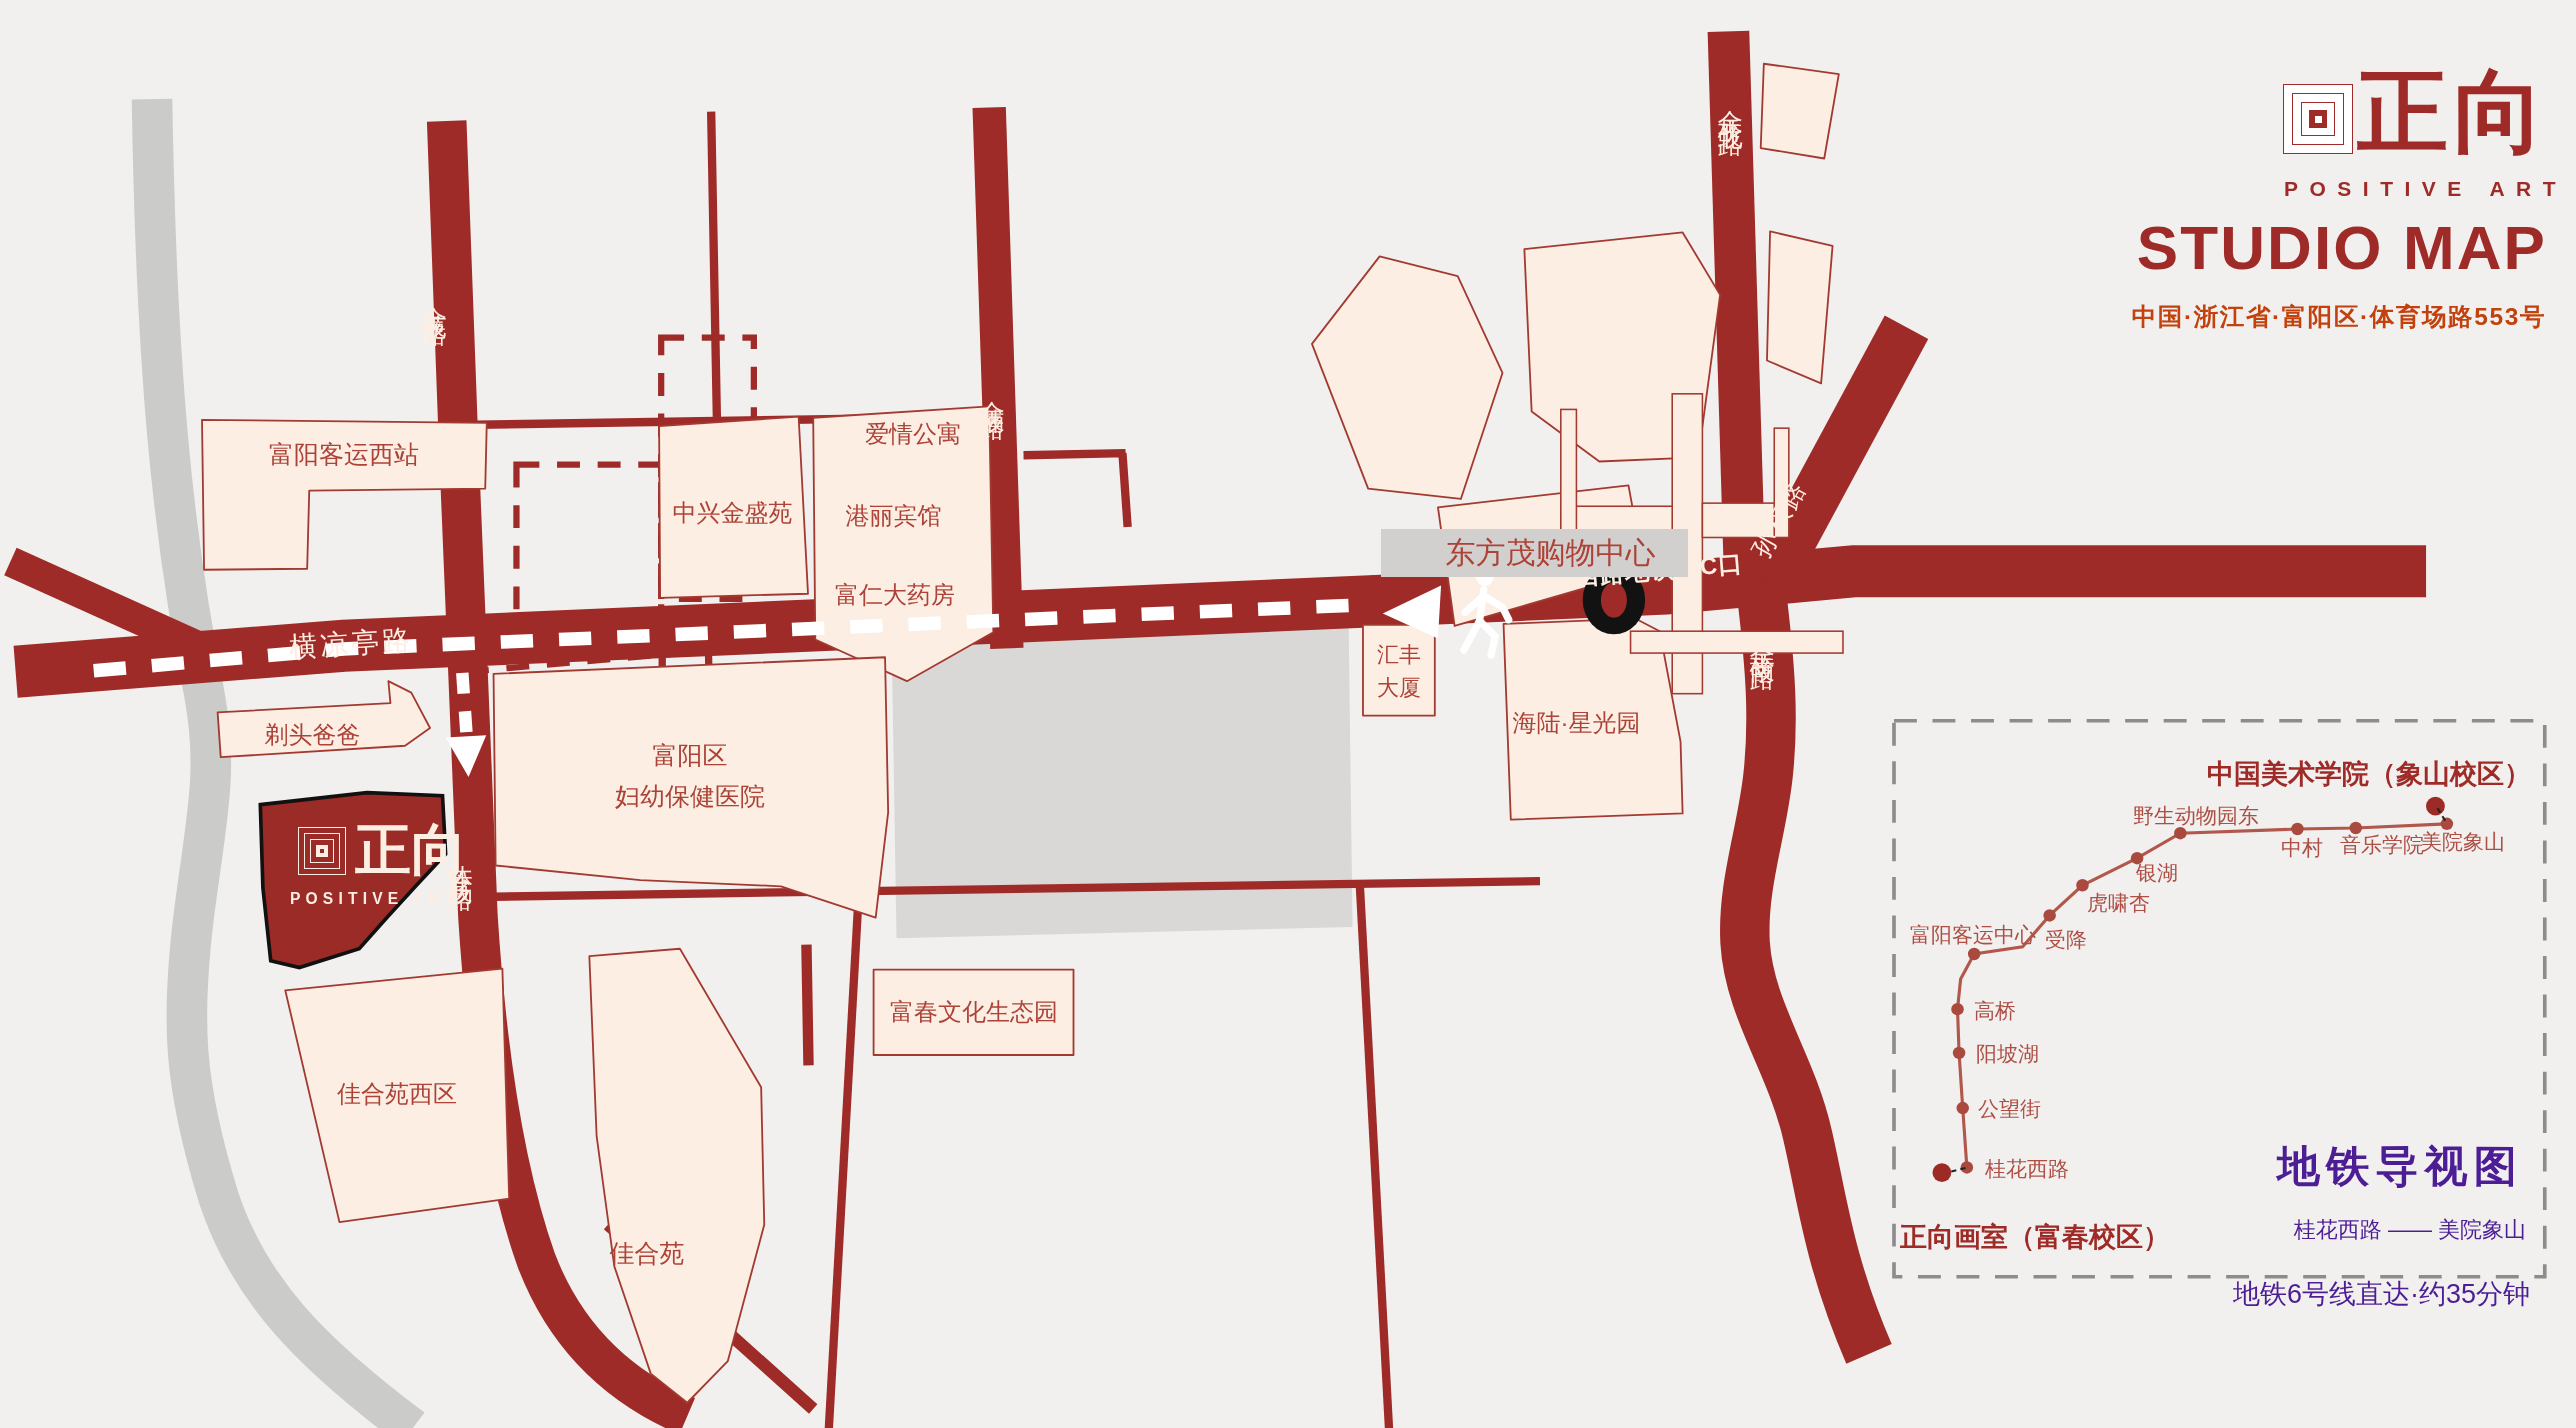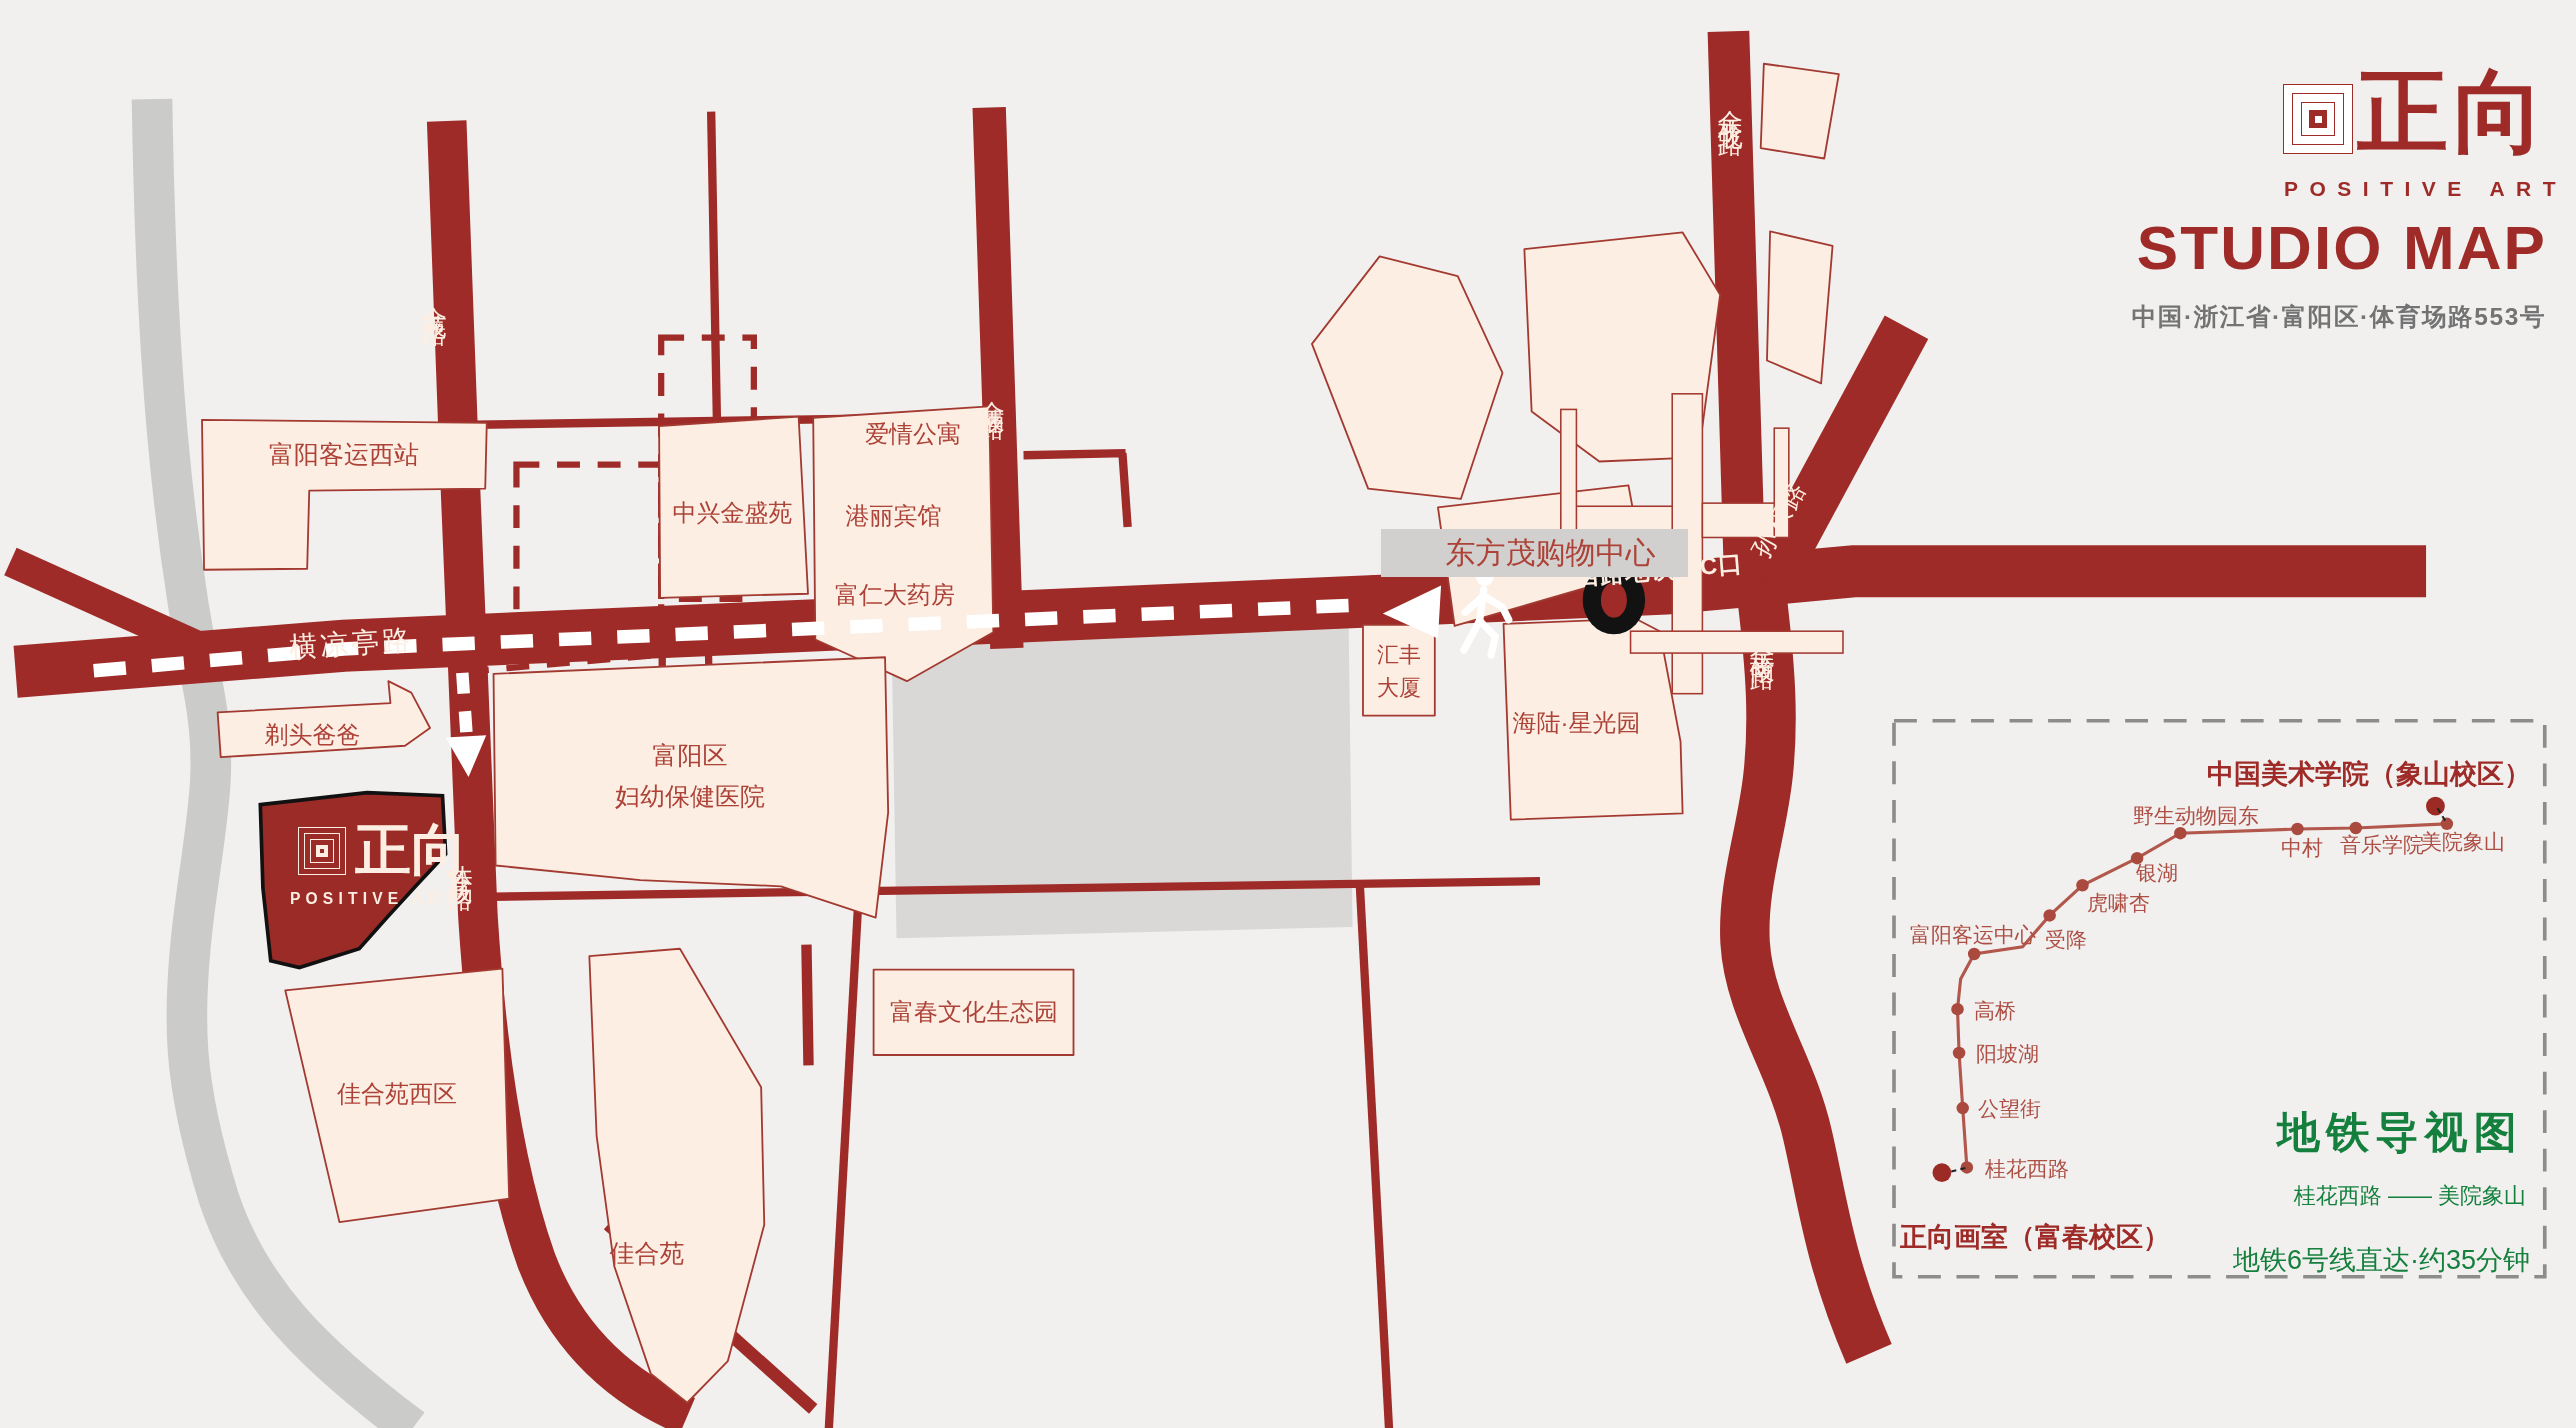--- a/index.html
+++ b/index.html
@@ -6,21 +6,21 @@
   #stage{position:relative;width:2576px;height:1429px;background:#F1F0EF;overflow:hidden;
          font-family:"Liberation Sans","DejaVu Sans",sans-serif;}
   #mapsvg{position:absolute;left:0;top:0;}
   .lbl{position:absolute;white-space:nowrap;line-height:1.15;}
   .bldg{color:#AD4238;font-size:24px;text-align:center;}
   .roadlbl{color:#FCEEE2;font-size:26px;letter-spacing:3.1px;}
   .vroad{writing-mode:vertical-rl;text-orientation:upright;letter-spacing:7.3px;}
   .whitebold{color:#FCEEE2;font-weight:bold;}
   .station{color:#AE4F45;font-size:21px;}
   .terminus{color:#9E2B27;font-size:27px;font-weight:bold;}
-  .blacktxt{color:#15803d;}
+  .blacktxt{color:#4c1d95;margin-top:34px;}
   .spiral{position:absolute;box-sizing:border-box;}
   .spiral .s1{position:absolute;inset:0;border:1.6px solid;}
   .spiral .s2{position:absolute;inset:13%;border:1.6px solid;}
   .spiral .s3{position:absolute;inset:26%;border:1.6px solid;}
   .spiral .s4{position:absolute;inset:37%;}
   .spiral .s5{position:absolute;inset:45%;}
   .red-spiral .s1,.red-spiral .s2,.red-spiral .s3{border-color:#9E2B27;}
   .red-spiral .s1{background:#fff;}
   .red-spiral .s4{background:#9E2B27;}
   .red-spiral .s5{background:#fff;}
@@ -193,21 +193,21 @@
 <div class="spiral red-spiral" style="left:2283px;top:84px;width:70px;height:70px;">
   <div class="s1"></div>
       <div class="s2"></div>
       <div class="s3"></div>
       <div class="s4"></div>
       <div class="s5"></div>
 </div>
 <div class="lbl" style="left:2357px;top:61px;font-size:91px;font-weight:bold;color:#9E2B27;letter-spacing:5.2px;font-family:'Liberation Serif','DejaVu Serif',serif;">正向</div>
 <div class="lbl" style="left:2284px;top:177px;width:260px;text-align:center;font-size:21px;letter-spacing:11.5px;color:#9E2B27;font-weight:bold;">POSITIVE ART</div>
 <div class="lbl" style="right:29px;top:212px;font-size:62px;font-weight:bold;color:#9E2B27;letter-spacing:2.1px;">STUDIO MAP</div>
-<div class="lbl" style="right:30px;top:303px;font-size:24.5px;font-weight:bold;color:#737373;letter-spacing:1.6px;">中国·浙江省·富阳区·体育场路553号</div>
+<div class="lbl" style="right:30px;top:303px;font-size:24.5px;font-weight:bold;color:#c2410c;letter-spacing:1.6px;">中国·浙江省·富阳区·体育场路553号</div>
 
 <div class="lbl terminus" style="right:45px;top:759px;">中国美术学院（象山校区）</div>
 <div class="lbl terminus" style="left:1900px;top:1222px;">正向画室（富春校区）</div>
 <div class="lbl blacktxt" style="right:53px;top:1108px;font-size:43px;font-weight:bold;letter-spacing:6.2px;">地铁导视图</div>
 <div class="lbl blacktxt" style="right:50px;top:1183px;font-size:22px;">桂花西路 —— 美院象山</div>
 <div class="lbl blacktxt" style="right:46px;top:1245px;font-size:27px;">地铁6号线直达·约35分钟</div>
 
 <div class="lbl station" style="left:1985px;top:1157px;">桂花西路</div>
 <div class="lbl station" style="left:1978px;top:1097px;">公望街</div>
 <div class="lbl station" style="left:1976px;top:1042px;">阳坡湖</div>

